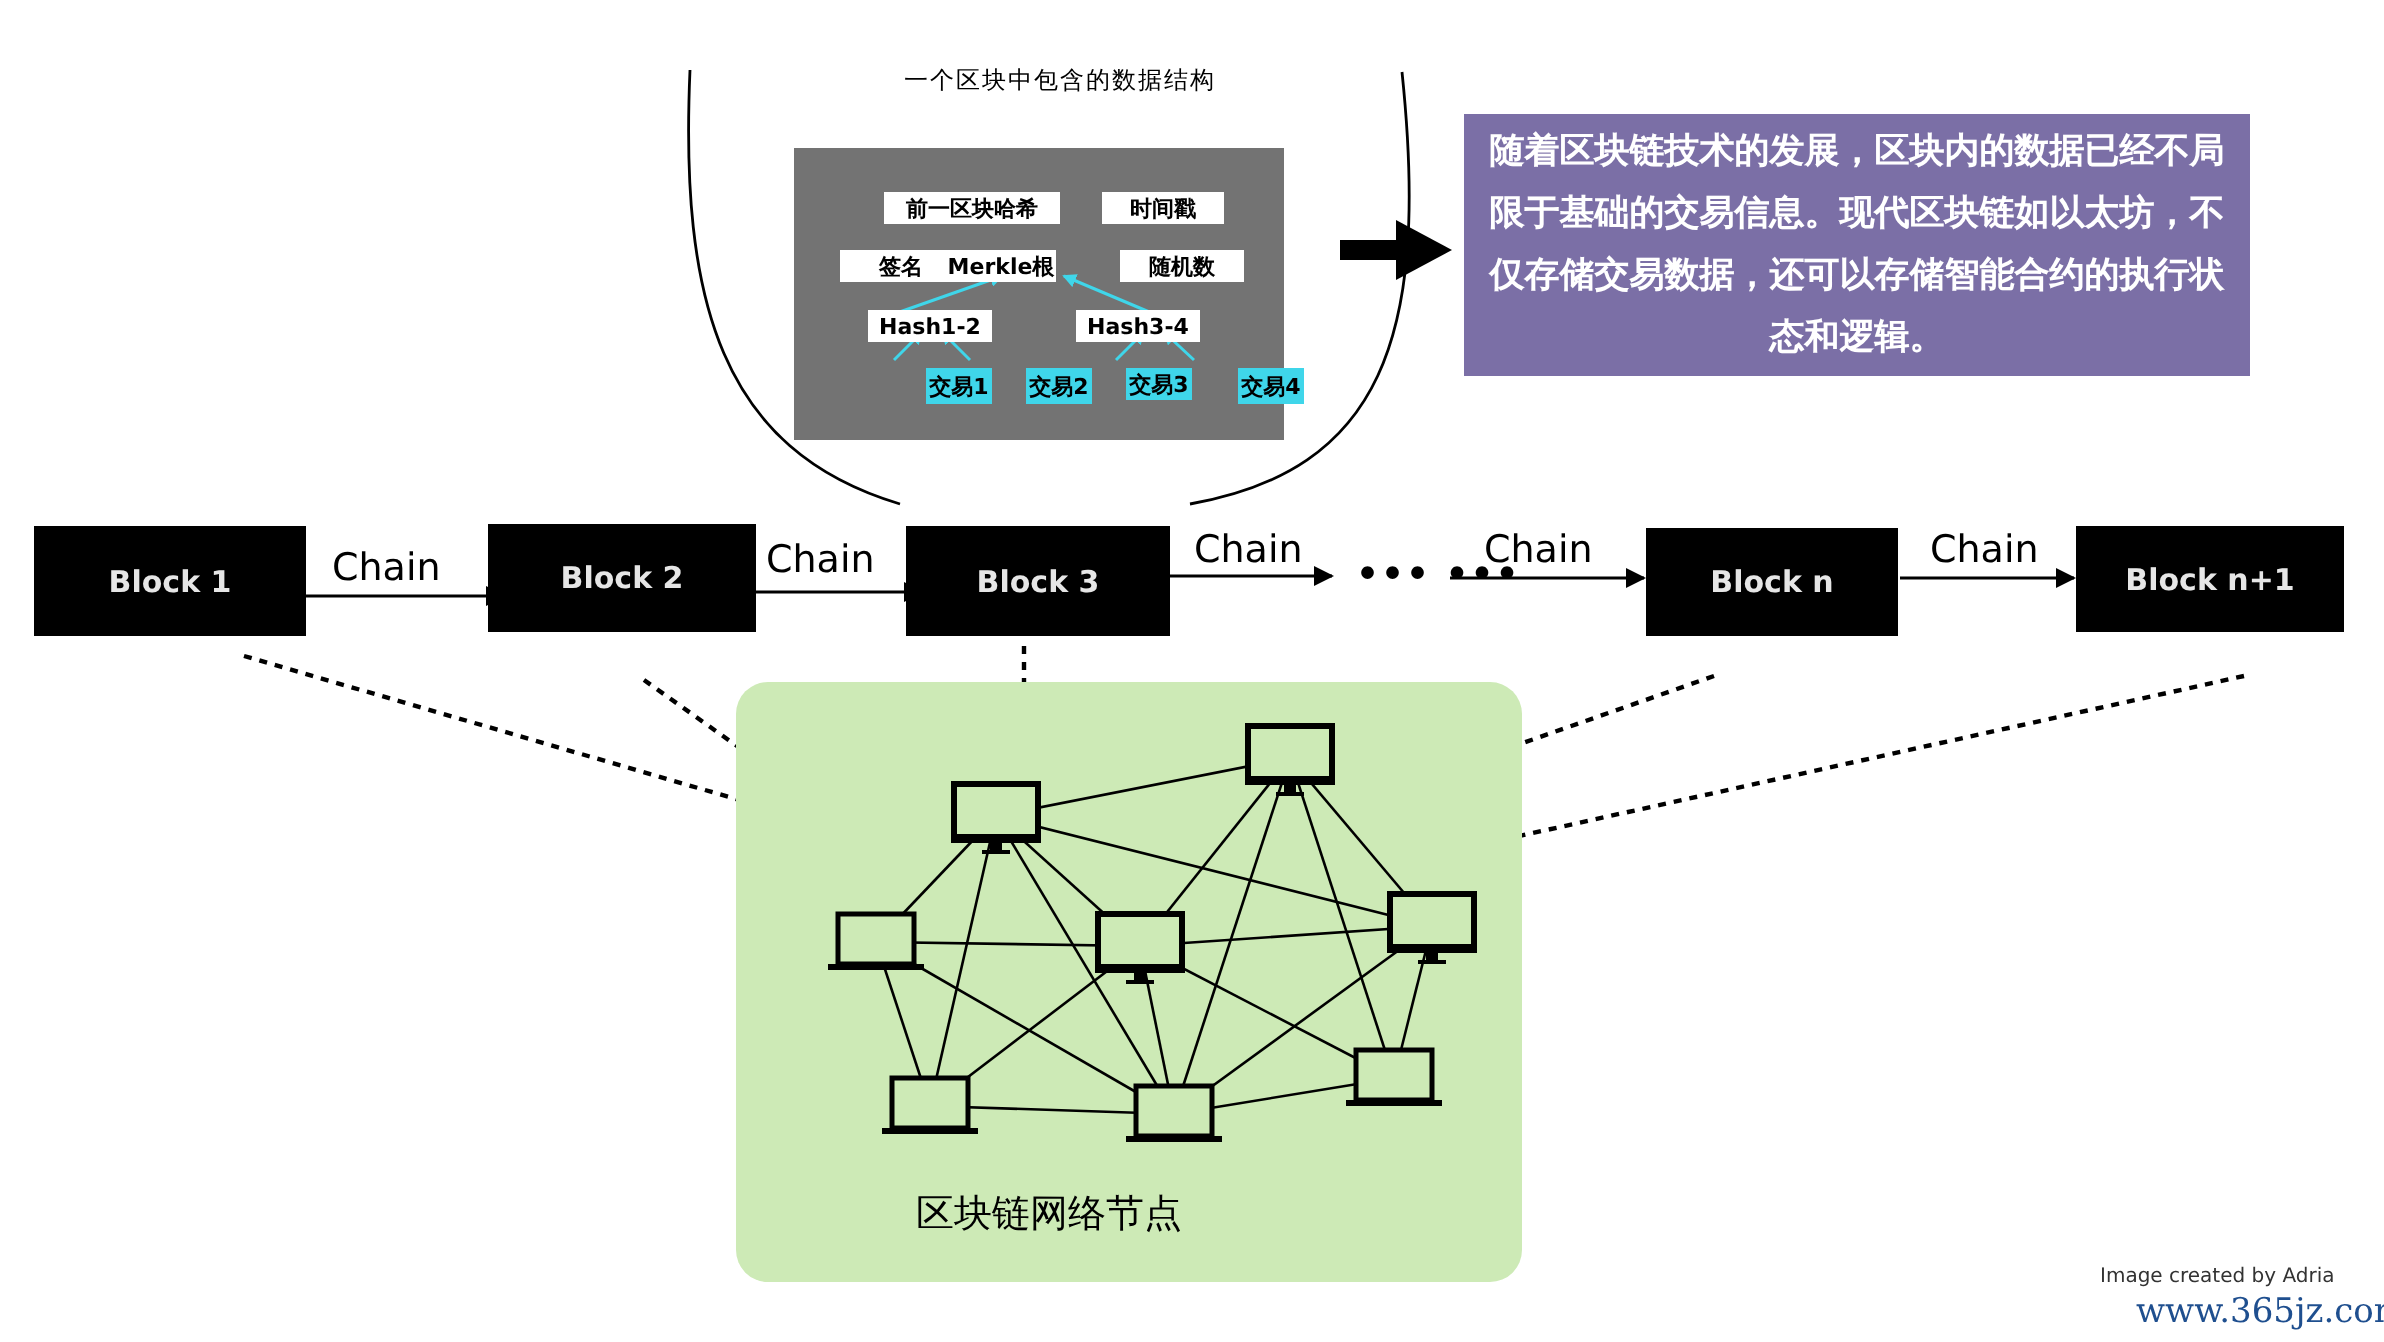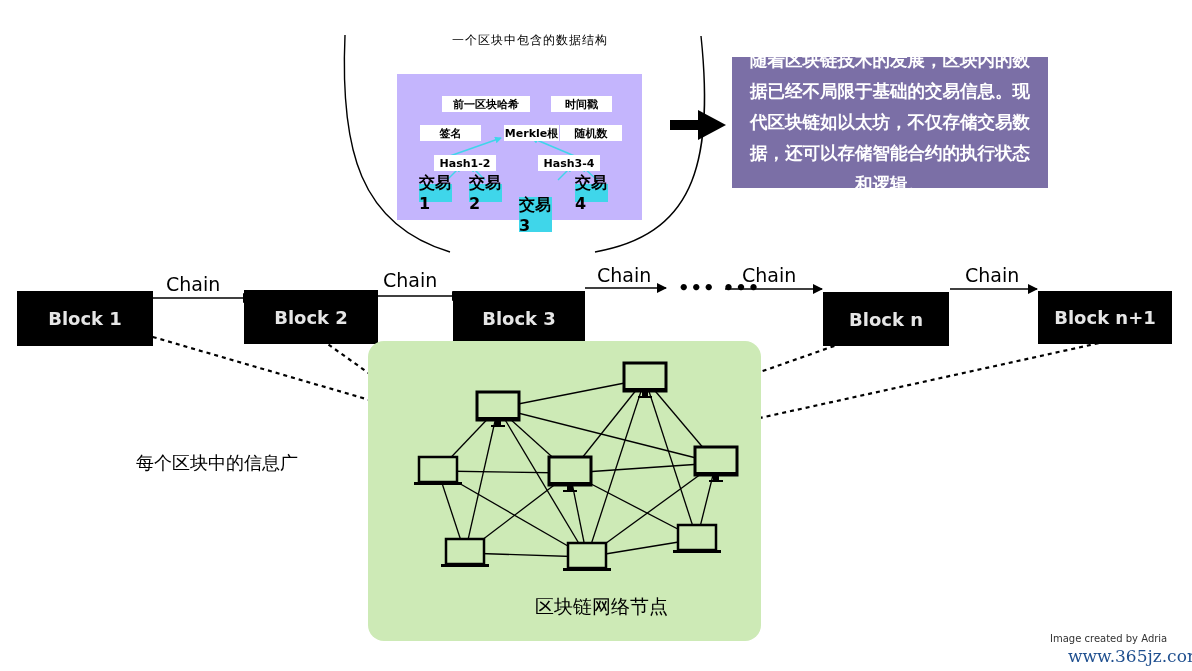--- a/index.html
+++ b/index.html
@@ -2,37 +2,37 @@
 <html><head>
 <meta charset="utf-8">
 <style>
   html, body { margin: 0; padding: 0; background: #ffffff; }
   body { width: 1192px; height: 671px; position: relative; overflow: hidden;
          font-family: "DejaVu Sans", "Liberation Sans", sans-serif; color: #000; }
   .abs { position: absolute; }
   svg.bg { position: absolute; left: 0; top: 0; }
 
   .ds-title { left: 380px; top: 32px; width: 300px; text-align: center; font-size: 12px; letter-spacing: 1px; }
-  .ds-panel { left: 397px; top: 74px; width: 245px; height: 146px; background: #c4b5fd; }
+  .ds-panel { left: 397px; top: 74px; width: 245px; height: 146px; background: #737373; }
   .wbox { position: absolute; background: #fff; color: #000; font-size: 11px; font-weight: bold;
           display: flex; align-items: center; justify-content: center; }
-  .cbox { position: absolute; background: #3fd6ea; color: #000; font-size: 16px; font-weight: bold;
-          display: flex; align-items: center; justify-content: center; }
+  .cbox { position: absolute; background: #3fd6ea; color: #000; font-size: 11px; font-weight: bold;
+          display: flex; align-items: center; justify-content: center; margin-left: 44px; }
 
-  .note { left: 732px; top: 57px; width: 316px; height: 131px; background: #7b6fa6; color: #fff;
+  .note { left: 732px; top: 57px; width: 393px; height: 131px; background: #7b6fa6; color: #fff;
           font-size: 17.5px; font-weight: bold; line-height: 31px; text-align: center;
           display: flex; align-items: center; justify-content: center; box-sizing: border-box; padding: 4px 10px; }
 
-  .block { position: absolute; background: #000; color: #e6e6e6; font-size: 18px; font-weight: bold;
-           display: flex; align-items: center; justify-content: center; margin-top: 28px; }
+  .block { position: absolute; background: #000; color: #e6e6e6; font-size: 15px; font-weight: bold;
+           display: flex; align-items: center; justify-content: center; }
   .chain-label { position: absolute; font-size: 19px; color: #000; }
   .ellipsis { position: absolute; font-size: 18px; font-weight: bold; letter-spacing: 1px; }
 
   .net-panel { left: 368px; top: 341px; width: 393px; height: 300px; background: #cdeab6; border-radius: 16px; }
-  .net-label { left: 368px; top: 594px; width: 300px; text-align: right; font-size: 19px; padding-left: 90px; box-sizing: border-box; }
+  .net-label { left: 368px; top: 594px; width: 300px; text-align: left; font-size: 19px; padding-left: 90px; box-sizing: border-box; }
 
   .side-text { left: 136px; top: 447px; width: 200px; font-size: 18px; line-height: 31px; }
 
   .credit { left: 1050px; top: 633px; font-size: 10px; color: #333; }
   .watermark { left: 1068px; top: 646px; font-family: "DejaVu Serif", serif; font-size: 17px; color: #1f4f8f; }
 </style>
 </head>
 <body>
 
 <svg class="bg" width="1192" height="671" viewBox="0 0 1192 671">
@@ -81,27 +81,27 @@
       <line x1="88" y1="106" x2="74" y2="92"></line>
       <line x1="50" y1="83" x2="104" y2="64"></line>
       <line x1="161" y1="106" x2="175" y2="92"></line>
       <line x1="200" y1="106" x2="185" y2="92"></line>
       <line x1="180" y1="83" x2="135" y2="64"></line>
     </g>
   </svg>
   <div class="wbox" style="left:45px;top:22px;width:88px;height:16px">前一区块哈希</div>
   <div class="wbox" style="left:154px;top:22px;width:61px;height:16px">时间戳</div>
   <div class="wbox" style="left:23px;top:51px;width:61px;height:16px">签名</div>
-  <div class="wbox" style="left:107px;top:51px;width:55px;height:16px">Merkle根</div>
+  <div class="wbox" style="left:76px;top:51px;width:55px;height:16px">Merkle根</div>
   <div class="wbox" style="left:163px;top:51px;width:62px;height:16px">随机数</div>
   <div class="wbox" style="left:37px;top:81px;width:62px;height:16px">Hash1-2</div>
   <div class="wbox" style="left:141px;top:81px;width:62px;height:16px">Hash3-4</div>
   <div class="cbox" style="left:22px;top:110px;width:33px;height:18px">交易1</div>
   <div class="cbox" style="left:72px;top:110px;width:33px;height:18px">交易2</div>
-  <div class="cbox" style="left:122px;top:123px;width:33px;height:35px">交易3</div>
+  <div class="cbox" style="left:122px;top:110px;width:33px;height:16px">交易3</div>
   <div class="cbox" style="left:178px;top:110px;width:33px;height:18px">交易4</div>
 </div>
 
 <div class="abs note">
   <span>随着区块链技术的发展，区块内的数据已经不局限于基础的交易信息。现代区块链如以太坊，不仅存储交易数据，还可以存储智能合约的执行状态和逻辑。</span>
 </div>
 
 <div class="block" style="left:17px;top:263px;width:136px;height:55px">Block 1</div>
 <div class="block" style="left:244px;top:262px;width:134px;height:54px">Block 2</div>
 <div class="block" style="left:453px;top:263px;width:132px;height:55px">Block 3</div>
@@ -176,17 +176,16 @@
       </g>
       <g>
         <rect x="310" y="184" width="38" height="25" fill="#cdeab6" stroke="#000" stroke-width="2.5"></rect>
         <rect x="305" y="209" width="48" height="3" fill="#000"></rect>
       </g>
     </svg>
 </div>
 <div class="abs net-label">区块链网络节点</div>
 
 <div class="abs side-text">
-  <div>每个区块中的信息广</div>
 </div>
 
 <div class="abs credit">Image created by Adria</div>
 <div class="abs watermark">www.365jz.com</div>
 
 </body></html>

